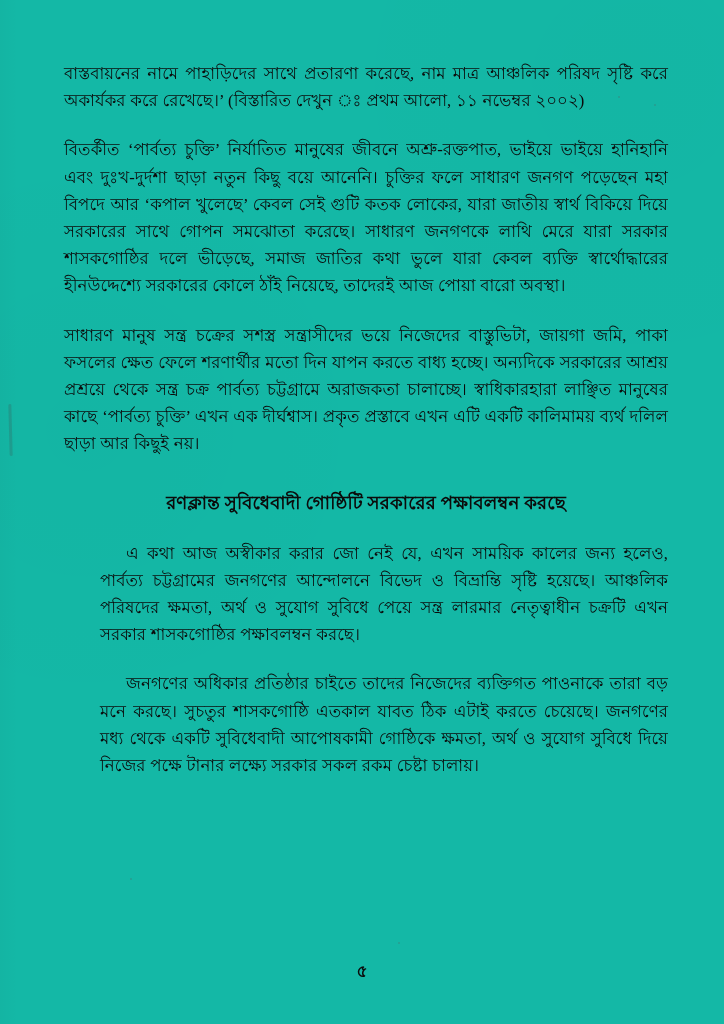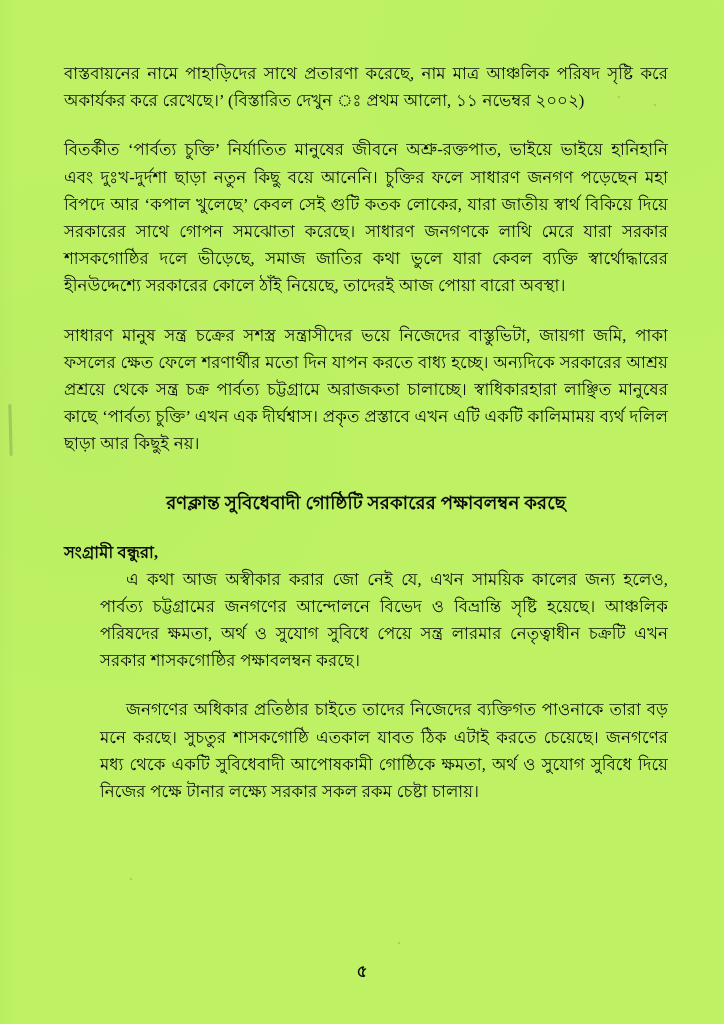--- a/index.html
+++ b/index.html
@@ -5,21 +5,21 @@
   html, body {
     margin: 0;
     padding: 0;
     background: #ffffff;
   }
 
   .page {
     position: relative;
     width: 724px;
     height: 1024px;
-    background: #bef264;
+    background: #14b8a6;
     overflow: hidden;
     font-family: "Liberation Serif", "DejaVu Serif", serif;
     color: #0b0b0b;
   }
 
   
   .paper-tint {
     position: absolute;
     inset: 0;
     background:
@@ -126,21 +126,20 @@
     <div class="gap-md"></div>
 
     <p class="para">সাধারণ মানুষ সন্ত্র চক্রের সশস্ত্র সন্ত্রাসীদের ভয়ে নিজেদের বাস্তুভিটা, জায়গা জমি, পাকা ফসলের ক্ষেত ফেলে শরণার্থীর মতো দিন যাপন করতে বাধ্য হচ্ছে। অন্যদিকে সরকারের আশ্রয় প্রশ্রয়ে থেকে সন্ত্র চক্র পার্বত্য চট্টগ্রামে অরাজকতা চালাচ্ছে। স্বাধিকারহারা লাঞ্ছিত মানুষের কাছে ‘পার্বত্য চুক্তি’ এখন এক দীর্ঘশ্বাস। প্রকৃত প্রস্তাবে এখন এটি একটি কালিমাময় ব্যর্থ দলিল ছাড়া আর কিছুই নয়।</p>
 
     <div class="gap-lg"></div>
 
     <h2 class="section-heading">রণক্লান্ত সুবিধেবাদী গোষ্ঠিটি সরকারের পক্ষাবলম্বন করছে</h2>
 
     <div class="gap-md"></div>
 
-    <p class="salutation">সংগ্রামী বন্ধুরা,</p>
 
     <p class="para indent-first">এ কথা আজ অস্বীকার করার জো নেই যে, এখন সাময়িক কালের জন্য হলেও, পার্বত্য চট্টগ্রামের জনগণের আন্দোলনে বিভেদ ও বিভ্রান্তি সৃষ্টি হয়েছে। আঞ্চলিক পরিষদের ক্ষমতা, অর্থ ও সুযোগ সুবিধে পেয়ে সন্ত্র লারমার নেতৃত্বাধীন চক্রটি এখন সরকার শাসকগোষ্ঠির পক্ষাবলম্বন করছে।</p>
 
     <div class="gap-md"></div>
 
     <p class="para indent-first">জনগণের অধিকার প্রতিষ্ঠার চাইতে তাদের নিজেদের ব্যক্তিগত পাওনাকে তারা বড় মনে করছে। সুচতুর শাসকগোষ্ঠি এতকাল যাবত ঠিক এটাই করতে চেয়েছে। জনগণের মধ্য থেকে একটি সুবিধেবাদী আপোষকামী গোষ্ঠিকে ক্ষমতা, অর্থ ও সুযোগ সুবিধে দিয়ে নিজের পক্ষে টানার লক্ষ্যে সরকার সকল রকম চেষ্টা চালায়।</p>
 
 
 
   </div>

